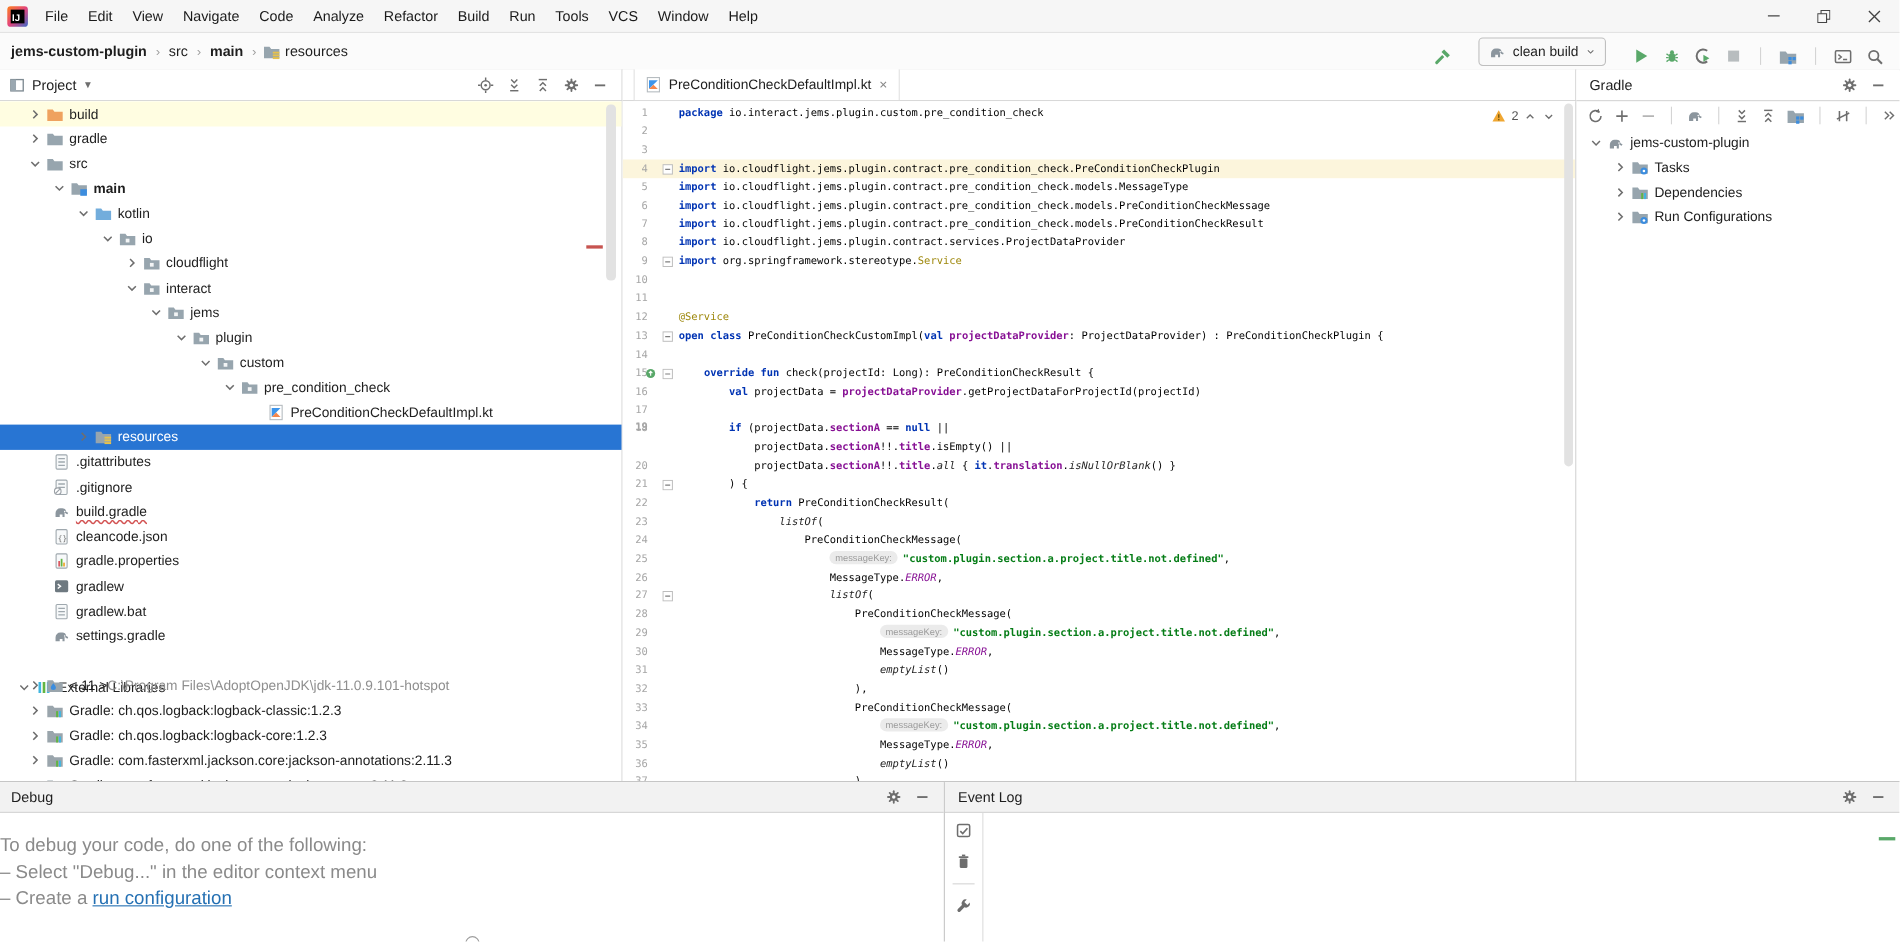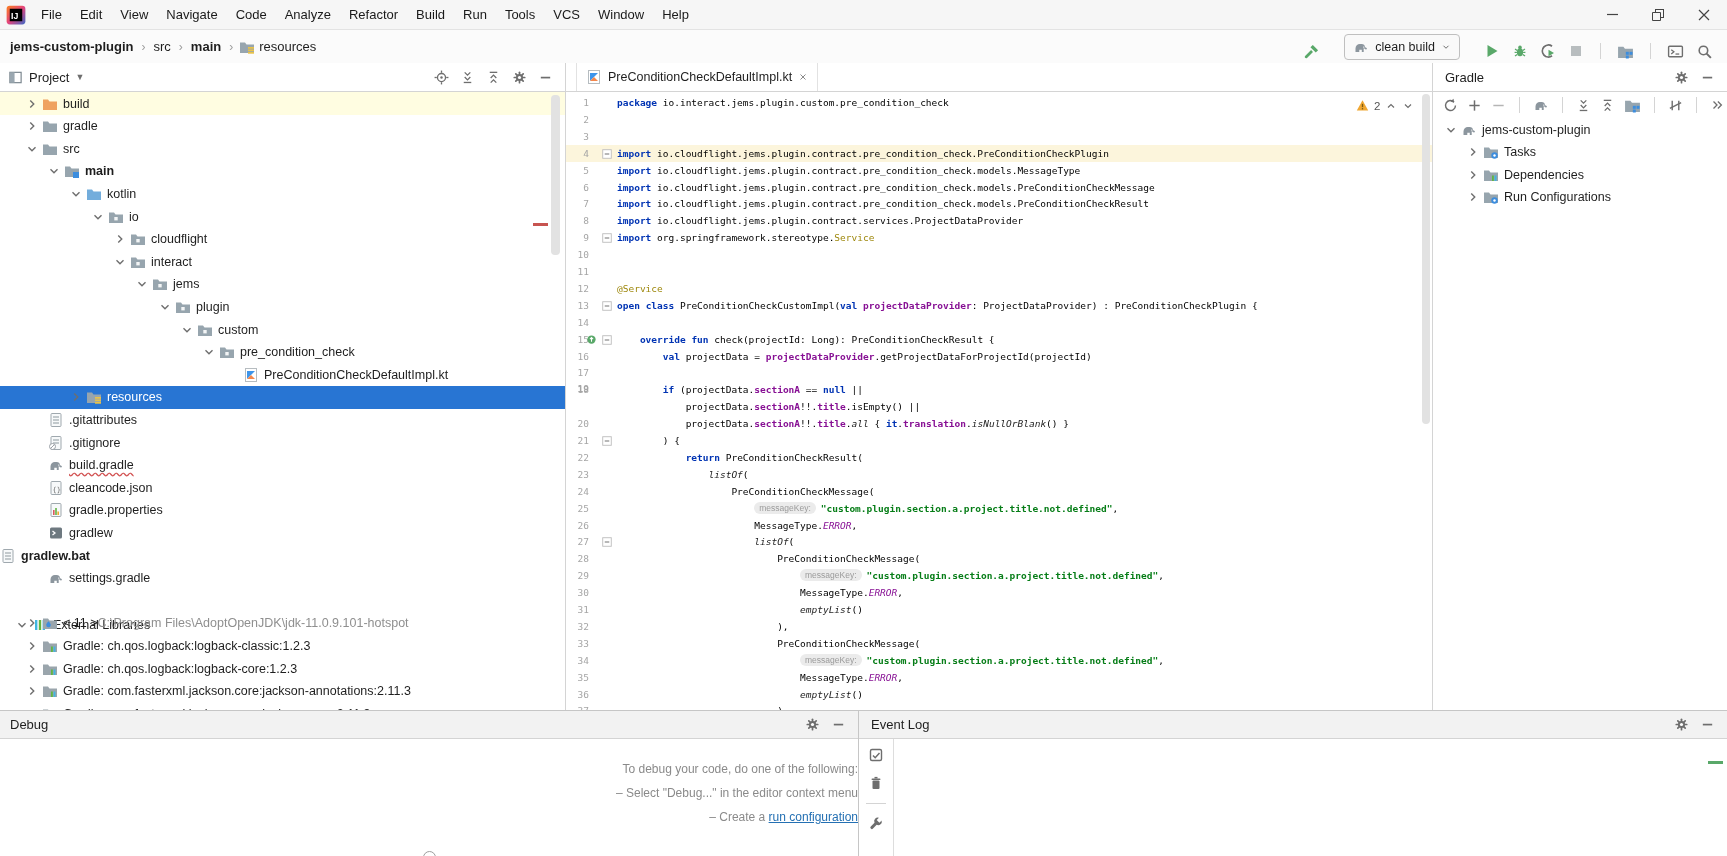--- a/index.html
+++ b/index.html
@@ -88,22 +88,22 @@
   #gradle-toolbar{position:absolute;left:1433px;top:92px;width:294px;height:26px;display:flex;
                   align-items:center;gap:9px;padding-left:10px;box-sizing:border-box}
   #gradle-tree{position:absolute;left:1433px;top:118px;width:294px;height:592px;overflow:hidden}
 
   
   #bottom{position:absolute;left:0;top:710px;width:1727px;height:146px;border-top:1px solid #C6C6C6;
           box-sizing:border-box;background:#fff}
   .b-header{height:28px;background:#F2F2F2;border-bottom:1px solid #D4D4D4;display:flex;
             align-items:center;font-size:13px;box-sizing:border-box}
   #debug-panel{position:absolute;left:0;top:0;width:858px;height:146px;overflow:hidden}
-  #debug-content{position:absolute;left:0;top:28px;width:858px;text-align:right;
-                 color:#8A8A8A;font-size:12px}
+  #debug-content{position:absolute;left:0;top:28px;width:858px;text-align:left;
+                 color:#8A8A8A;font-size:17px}
   #debug-content div{margin-top:0;height:24px;line-height:24px}
   #debug-content .first{margin-top:18px}
   a.blue-link{color:#2470B3;text-decoration:underline;cursor:pointer}
   #debug-help-circle{position:absolute;left:423px;top:140px;width:11px;height:11px;
                      border:1.5px solid #9E9E9E;border-radius:50%}
   #event-log{position:absolute;left:858px;top:0;width:869px;height:146px;border-left:1px solid #C6C6C6;
              box-sizing:border-box;overflow:hidden}
   #ev-rail{position:absolute;left:0;top:28px;bottom:0;width:35px;border-right:1px solid #DDD;
            display:flex;flex-direction:column;align-items:center;padding-top:8px;gap:12px;box-sizing:border-box}
   .rail-div{width:20px;height:1px;background:#D4D4D4}
@@ -618,21 +618,21 @@
     </div>
     <div class="tree-row" style="top: 429.4px; padding-left: 48px;">
       <span class="ico">
         <svg width="16" height="16" viewBox="0 0 16 16" xmlns="http://www.w3.org/2000/svg">
           <rect x="2" y="2.5" width="12" height="11" rx="1.5" fill="#6E7980"></rect>
           <path d="M4.5 6 l2.5 2 -2.5 2" stroke="#fff" fill="none" stroke-width="1.3"></path>
         </svg>
       </span>
       <span class="tree-label">gradlew</span>
     </div>
-    <div class="tree-row" style="top: 452px;  font-weight: bold;">
+    <div class="tree-row" style="top: 452px; padding-left: 48px;">
       <span class="ico">
         <svg width="16" height="16" viewBox="0 0 16 16" xmlns="http://www.w3.org/2000/svg">
           <rect x="3" y="1.5" width="10" height="13" rx="1" fill="#F7F9FA" stroke="#9FA8AE"></rect>
           <g stroke="#9FA8AE" stroke-width="1.2">
             <line x1="5" y1="5" x2="11" y2="5"></line>
             <line x1="5" y1="8" x2="11" y2="8"></line>
             <line x1="5" y1="11" x2="11" y2="11"></line>
           </g>
         </svg>
       </span>

